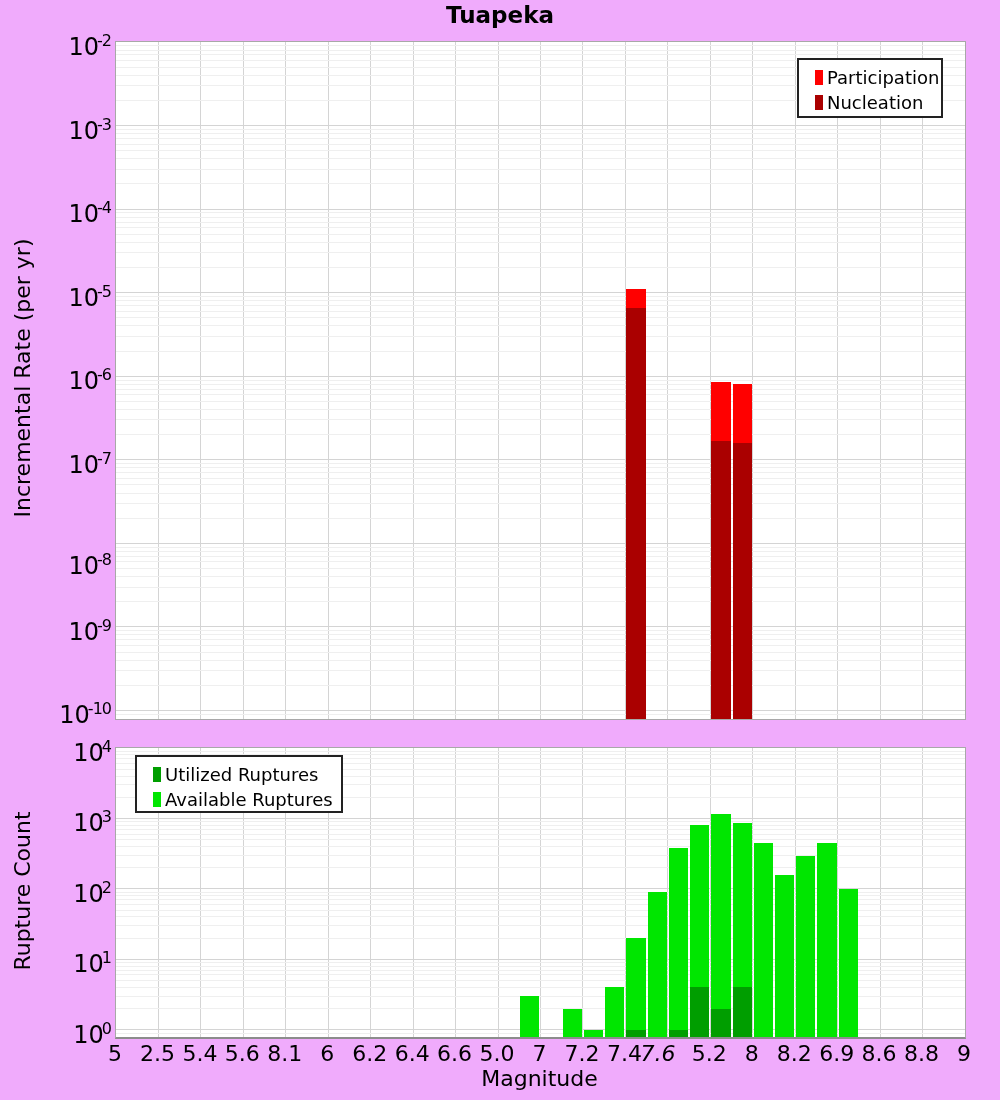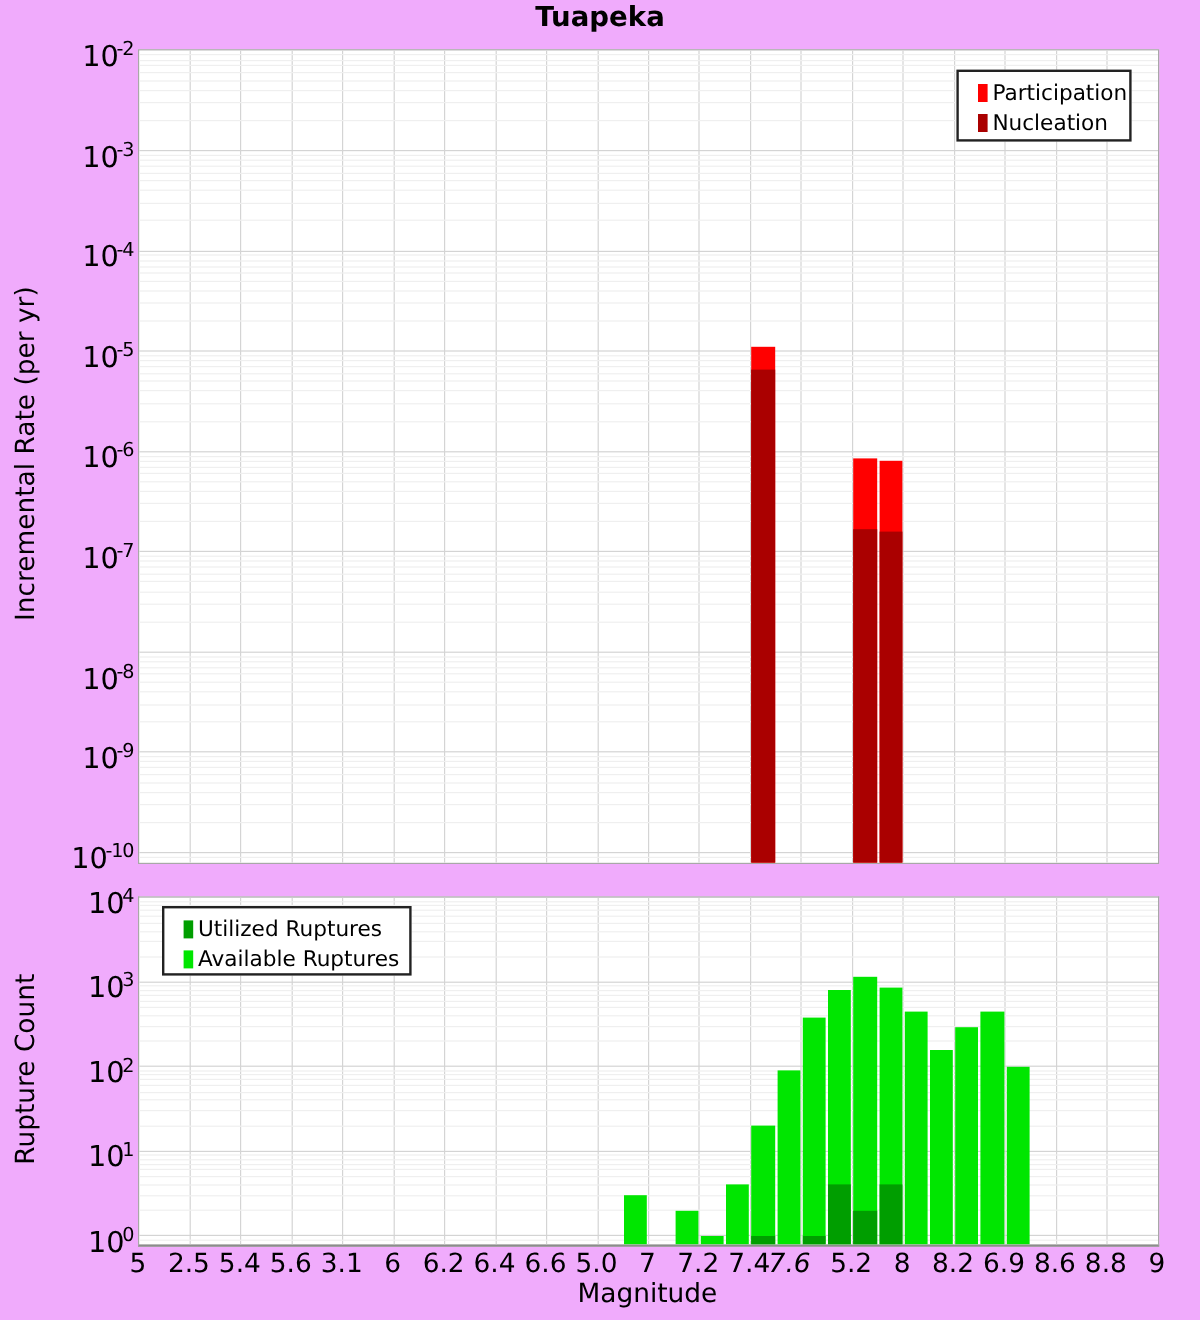--- a/index.html
+++ b/index.html
@@ -255,21 +255,21 @@
       <div class="ytick" style="top: 801.447px;">10<sup>3</sup></div>
       <div class="ytick" style="top: 871.894px;">10<sup>2</sup></div>
       <div class="ytick" style="top: 942.341px;">10<sup>1</sup></div>
       <div class="ytick" style="top: 1012.79px;">10<sup>0</sup></div>
     </div>
   <div id="xticks">
       <div class="xtick" style="left: 87px;">5</div>
       <div class="xtick" style="left: 129.45px;">2.5</div>
       <div class="xtick" style="left: 171.9px;">5.4</div>
       <div class="xtick" style="left: 214.35px;">5.6</div>
-      <div class="xtick" style="left: 256.8px;">3.1</div>
+      <div class="xtick" style="left: 256.8px;">8.1</div>
       <div class="xtick" style="left: 299.25px;">6</div>
       <div class="xtick" style="left: 341.7px;">6.2</div>
       <div class="xtick" style="left: 384.15px;">6.4</div>
       <div class="xtick" style="left: 426.6px;">6.6</div>
       <div class="xtick" style="left: 469.05px;">5.0</div>
       <div class="xtick" style="left: 511.5px;">7</div>
       <div class="xtick" style="left: 553.95px;">7.2</div>
       <div class="xtick" style="left: 596.4px;">7.4</div>
       <div class="xtick" style="left: 630px; font-style: italic;">7.6</div>
       <div class="xtick" style="left: 681.3px;">5.2</div>

